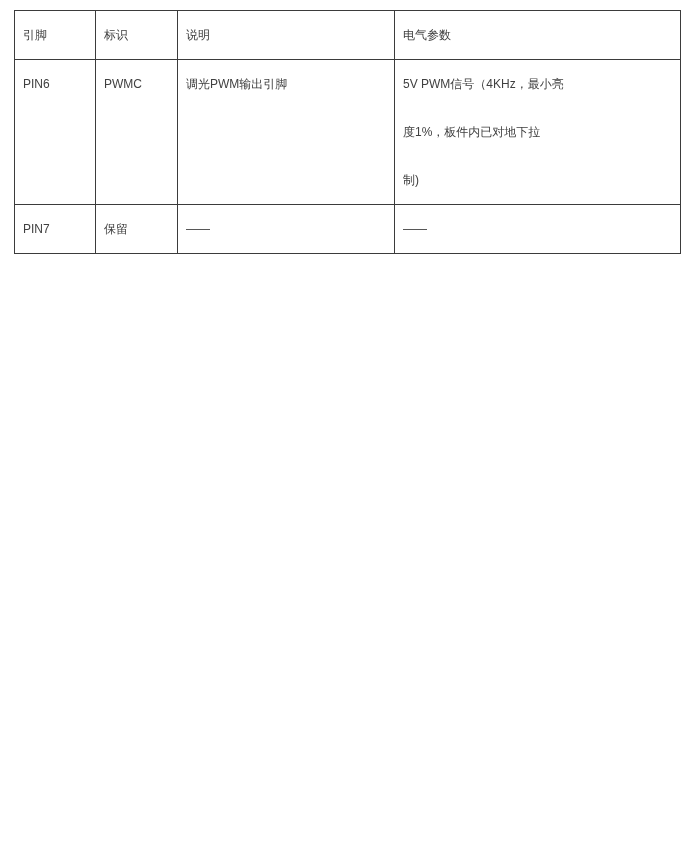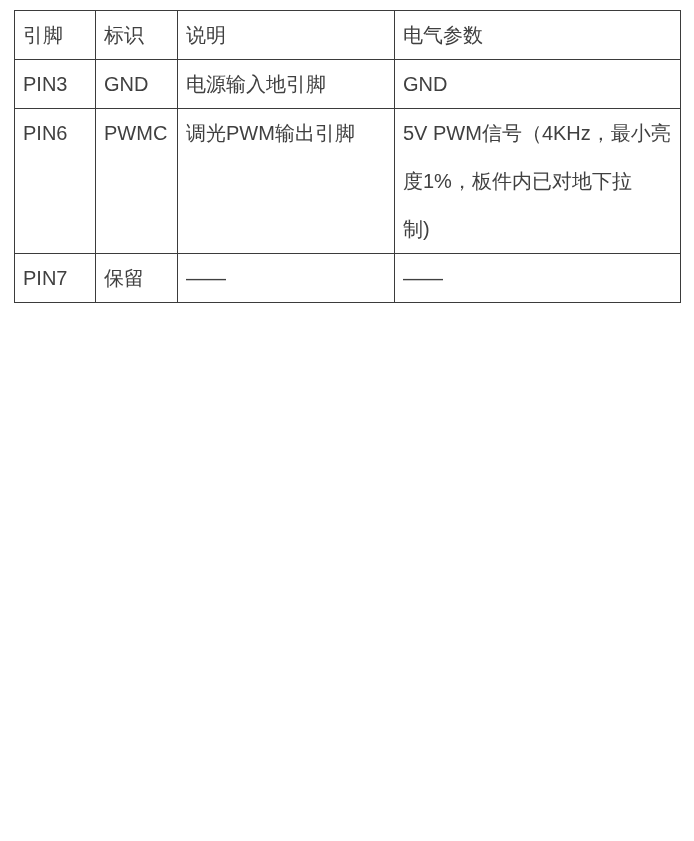--- a/index.html
+++ b/index.html
@@ -17,21 +17,21 @@
   }
   table.pin-table {
     width: 666px;
     border-collapse: collapse;
     table-layout: fixed;
   }
   table.pin-table th,
   table.pin-table td {
     border: 1px solid #3b3b3b;
     padding: 0 8px;
-    font-size: 20px;
+    font-size: 12px;
     font-weight: normal;
     line-height: 48px;
     color: #404040;
     text-align: left;
     vertical-align: top;
     white-space: pre-wrap;
     word-break: break-word;
     overflow: hidden;
   }
   col.c-pin   { width: 81px; }
@@ -53,26 +53,20 @@
     <thead>
       <tr>
         <th>引脚</th>
         <th>标识</th>
         <th>说明</th>
         <th>电气参数</th>
       </tr>
     </thead>
     <tbody>
       <tr>
-        <td>PIN3</td>
-        <td>GND</td>
-        <td>电源输入地引脚</td>
-        <td>GND</td>
-      </tr>
-      <tr>
         <td>PIN6</td>
         <td>PWMC</td>
         <td>调光PWM输出引脚</td>
         <td>5V PWM信号（4KHz，最小亮
 度1%，板件内已对地下拉
 制)</td>
       </tr>
       <tr>
         <td>PIN7</td>
         <td>保留</td>

